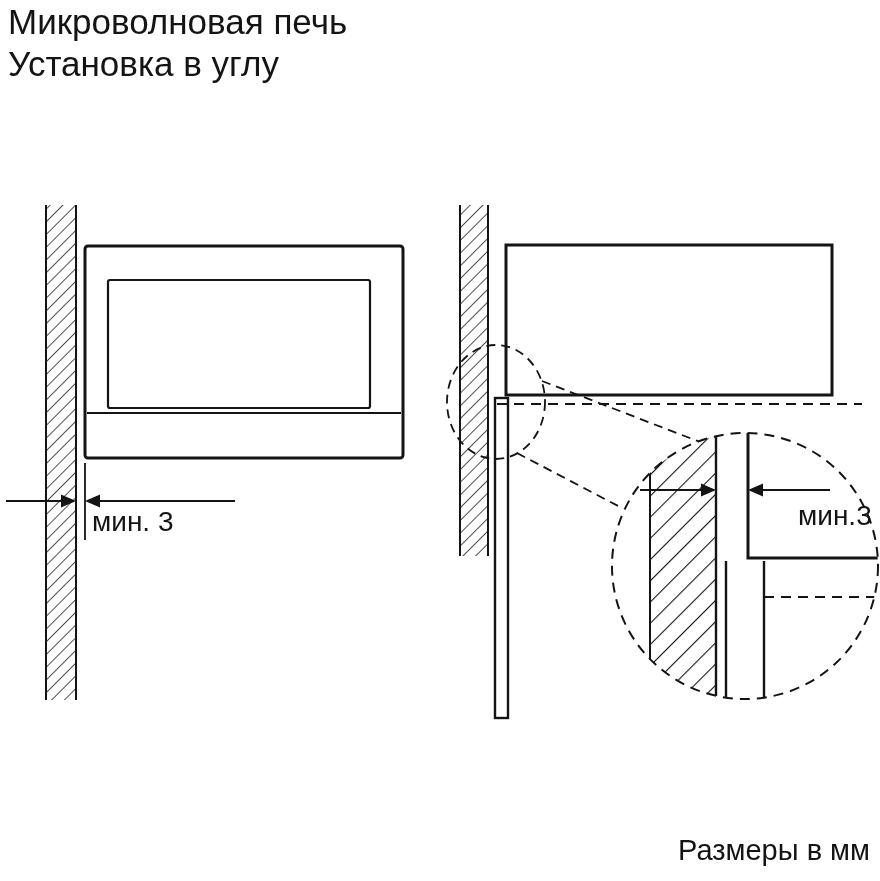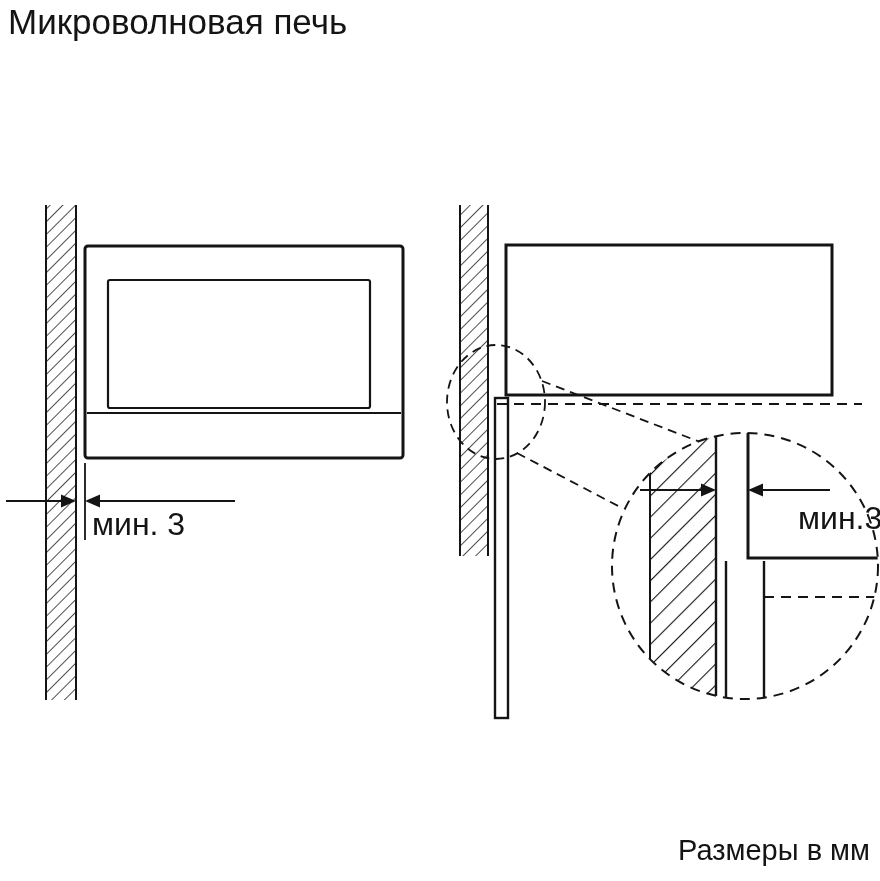--- a/index.html
+++ b/index.html
@@ -10,21 +10,21 @@
     background: #ffffff;
     overflow: hidden;
     font-family: "Liberation Sans", sans-serif;
     color: #141414;
   }
   svg.drawing { position: absolute; left: 0; top: 0; }
   .txt { position: absolute; white-space: nowrap; color: #141414; }
   .title-line { left: 8px; font-size: 35px; }
   .title-line.l1 { top: 2px; }
   .title-line.l2 { top: 44px; }
-  .dim-label { font-size: 32px; }
+  .dim-label { font-size: 28px; }
   .dim-front { left: 92px; top: 506px; }
   .dim-detail { left: 752px; top: 500px; margin-left: 46px; }
   .units { right: 10px; top: 834px; font-size: 29px; }
 </style>
 </head>
 <body>
 
 <div class="stage">
 
   <svg class="drawing" width="880" height="881" viewBox="0 0 880 881">
@@ -95,19 +95,20 @@
         <polygon points="716,490 701,483.5 701,496.5" fill="#141414"></polygon>
         <polygon points="748,490 763,483.5 763,496.5" fill="#141414"></polygon>
         <line x1="763" y1="490" x2="830" y2="490" stroke="#141414" stroke-width="2"></line>
       </g>
 
       <circle cx="745" cy="566" r="133" fill="none" stroke="#141414" stroke-width="2" stroke-dasharray="10 7"></circle>
     </g>
   </svg>
 
   <div class="txt title-line l1">Микроволновая печь</div>
+  <div class="txt title-line l2">Установка в углу</div>
 
   <div class="txt dim-label dim-front">мин. 3</div>
 
   <div class="txt dim-label dim-detail">мин.3</div>
 
   <div class="txt units">Размеры в мм</div>
 </div>
 
 </body></html>

